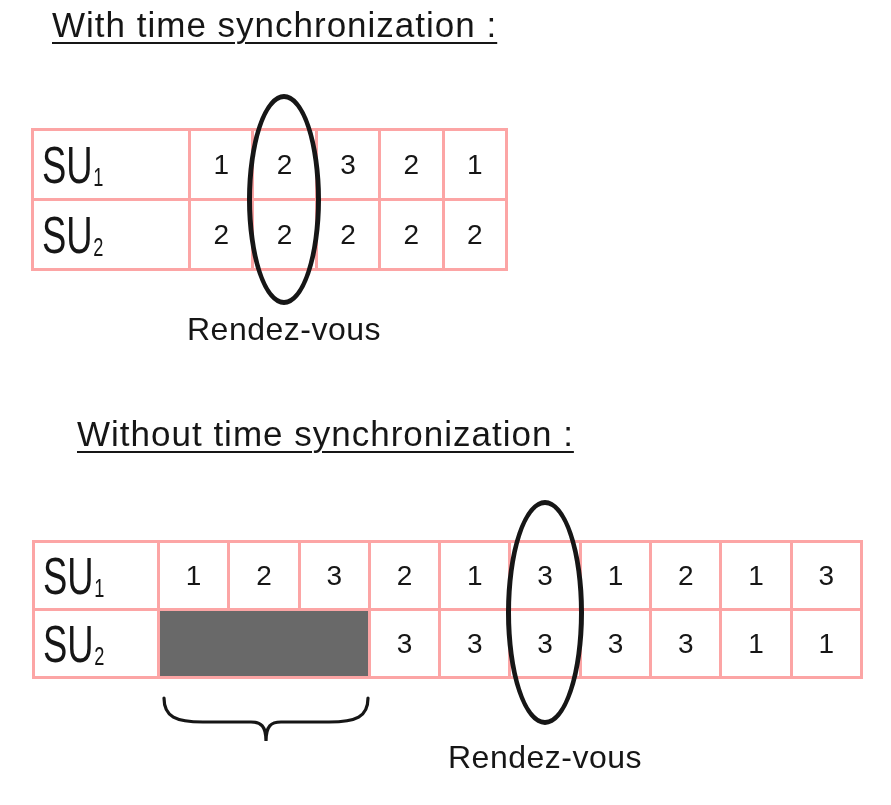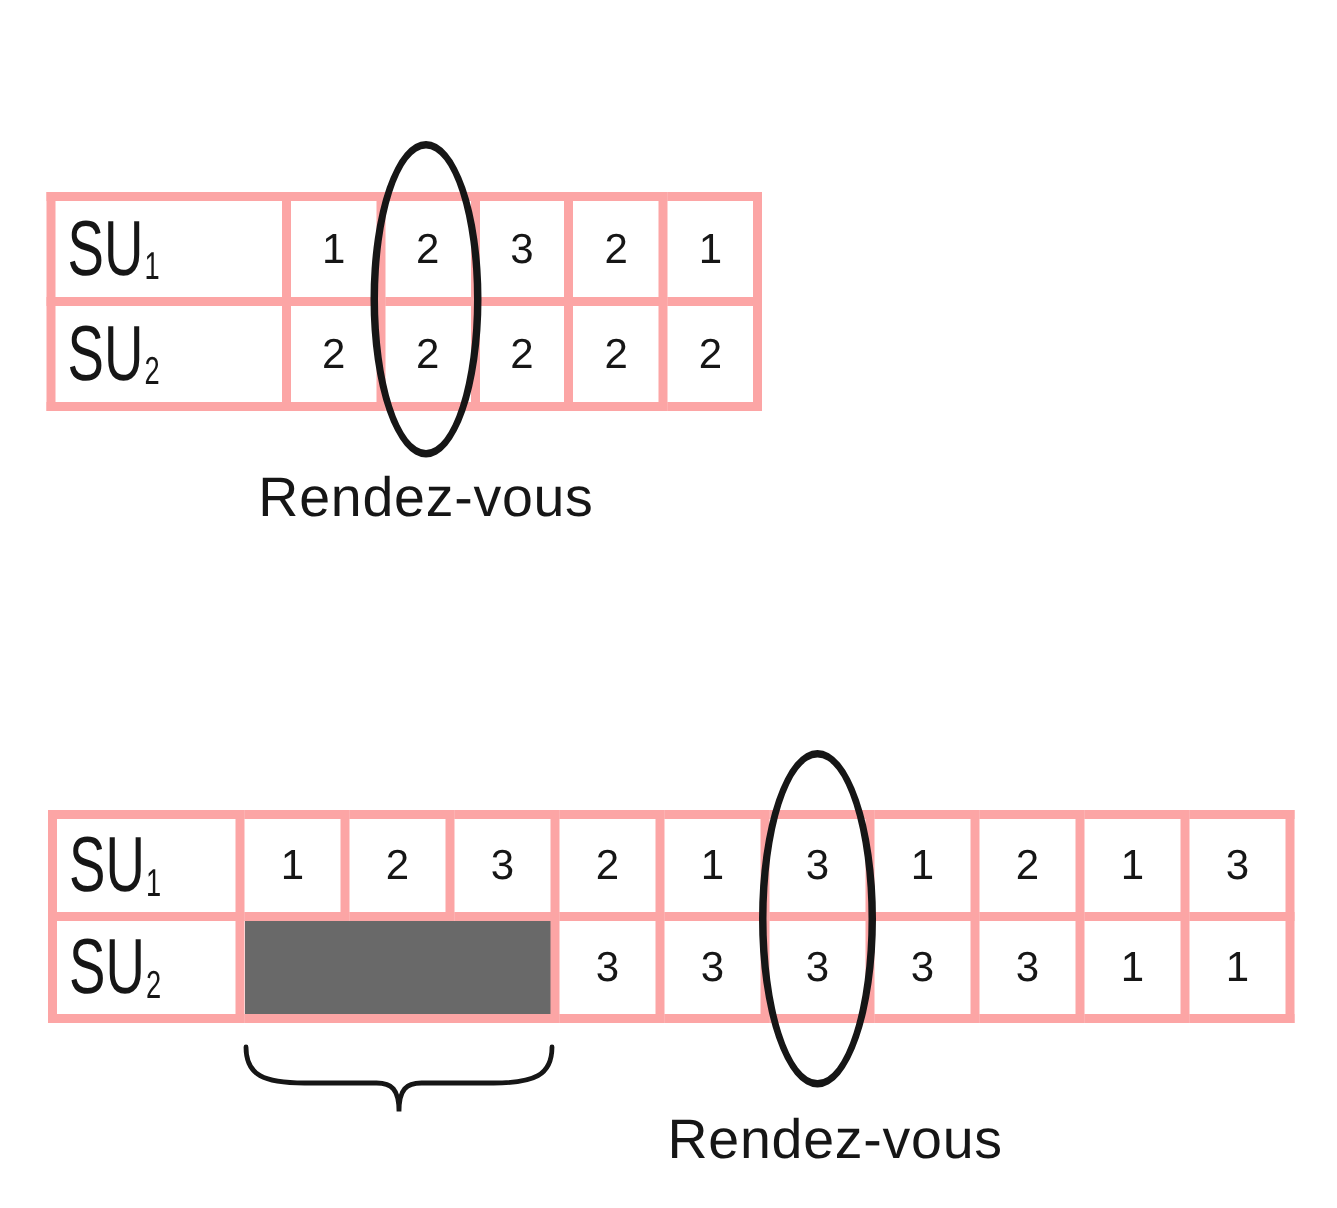--- a/index.html
+++ b/index.html
@@ -33,21 +33,21 @@
 
   
   table.sched {
     position: absolute;
     border-collapse: collapse;
     table-layout: fixed;
     background: #ffffff;
   }
   #table1 { left: 31px; top: 128px; width: 477px; }
   #table2 { left: 32px; top: 540px; width: 831px; }
-  .sched td { border: 6px solid #fca5a5; overflow: hidden; }
+  .sched td { border: 3px solid #fca5a5; overflow: hidden; }
   #table1 td { height: 70px; }
   #table2 td { height: 68px; }
   .label-cell { padding-left: 8px; vertical-align: middle; }
   .su {
     display: inline-block;
     font-size: 52px;
     line-height: 1;
     transform: scaleX(0.70);
     transform-origin: left center;
     white-space: nowrap;
@@ -73,21 +73,21 @@
     border-radius: 50%;
     background: transparent;
     pointer-events: none;
   }
   .e1 { left: 247px; top: 94px; width: 74px; height: 211px; }
   .e2 { left: 506px; top: 500px; width: 78px; height: 225px; }
 
   
   .fig-label {
     position: absolute;
-    font-size: 37px;
+    font-size: 32px;
     letter-spacing: 0.5px;
     text-align: center;
     white-space: nowrap;
     line-height: 1.2;
   }
   .rv1   { left: 164px; top: 310px; width: 240px; }
   .delay { left: 166px; top: 740px; width: 200px; }
   .rv2   { left: 445px; top: 738px; width: 200px; }
 
   .brace {
@@ -96,20 +96,21 @@
     top: 695px;
     width: 210px;
     height: 50px;
   }
 </style>
 </head>
 <body>
 
 <div id="canvas">
 
+  <div class="title t1">With time synchronization :</div>
 
   <table class="sched" id="table1">
     <colgroup>
       <col class="c-label1">
       <col span="5">
     </colgroup>
     <tbody>
         <tr>
           <td class="label-cell"><span class="su"><span>SU</span><span class="sub">1</span></span></td>
           <td class="num-cell">1</td>
@@ -126,20 +127,21 @@
           <td class="num-cell">2</td>
           <td class="num-cell">2</td>
         </tr>
       </tbody>
   </table>
 
   <div class="ellipse e1"></div>
 
   <div class="fig-label rv1">Rendez-vous</div>
 
+  <div class="title t2">Without time synchronization :</div>
 
   <table class="sched" id="table2">
     <colgroup>
       <col class="c-label2">
       <col span="10">
     </colgroup>
     <tbody>
         <tr>
           <td class="label-cell"><span class="su"><span>SU</span><span class="sub">1</span></span></td>
           <td class="num-cell">1</td>

